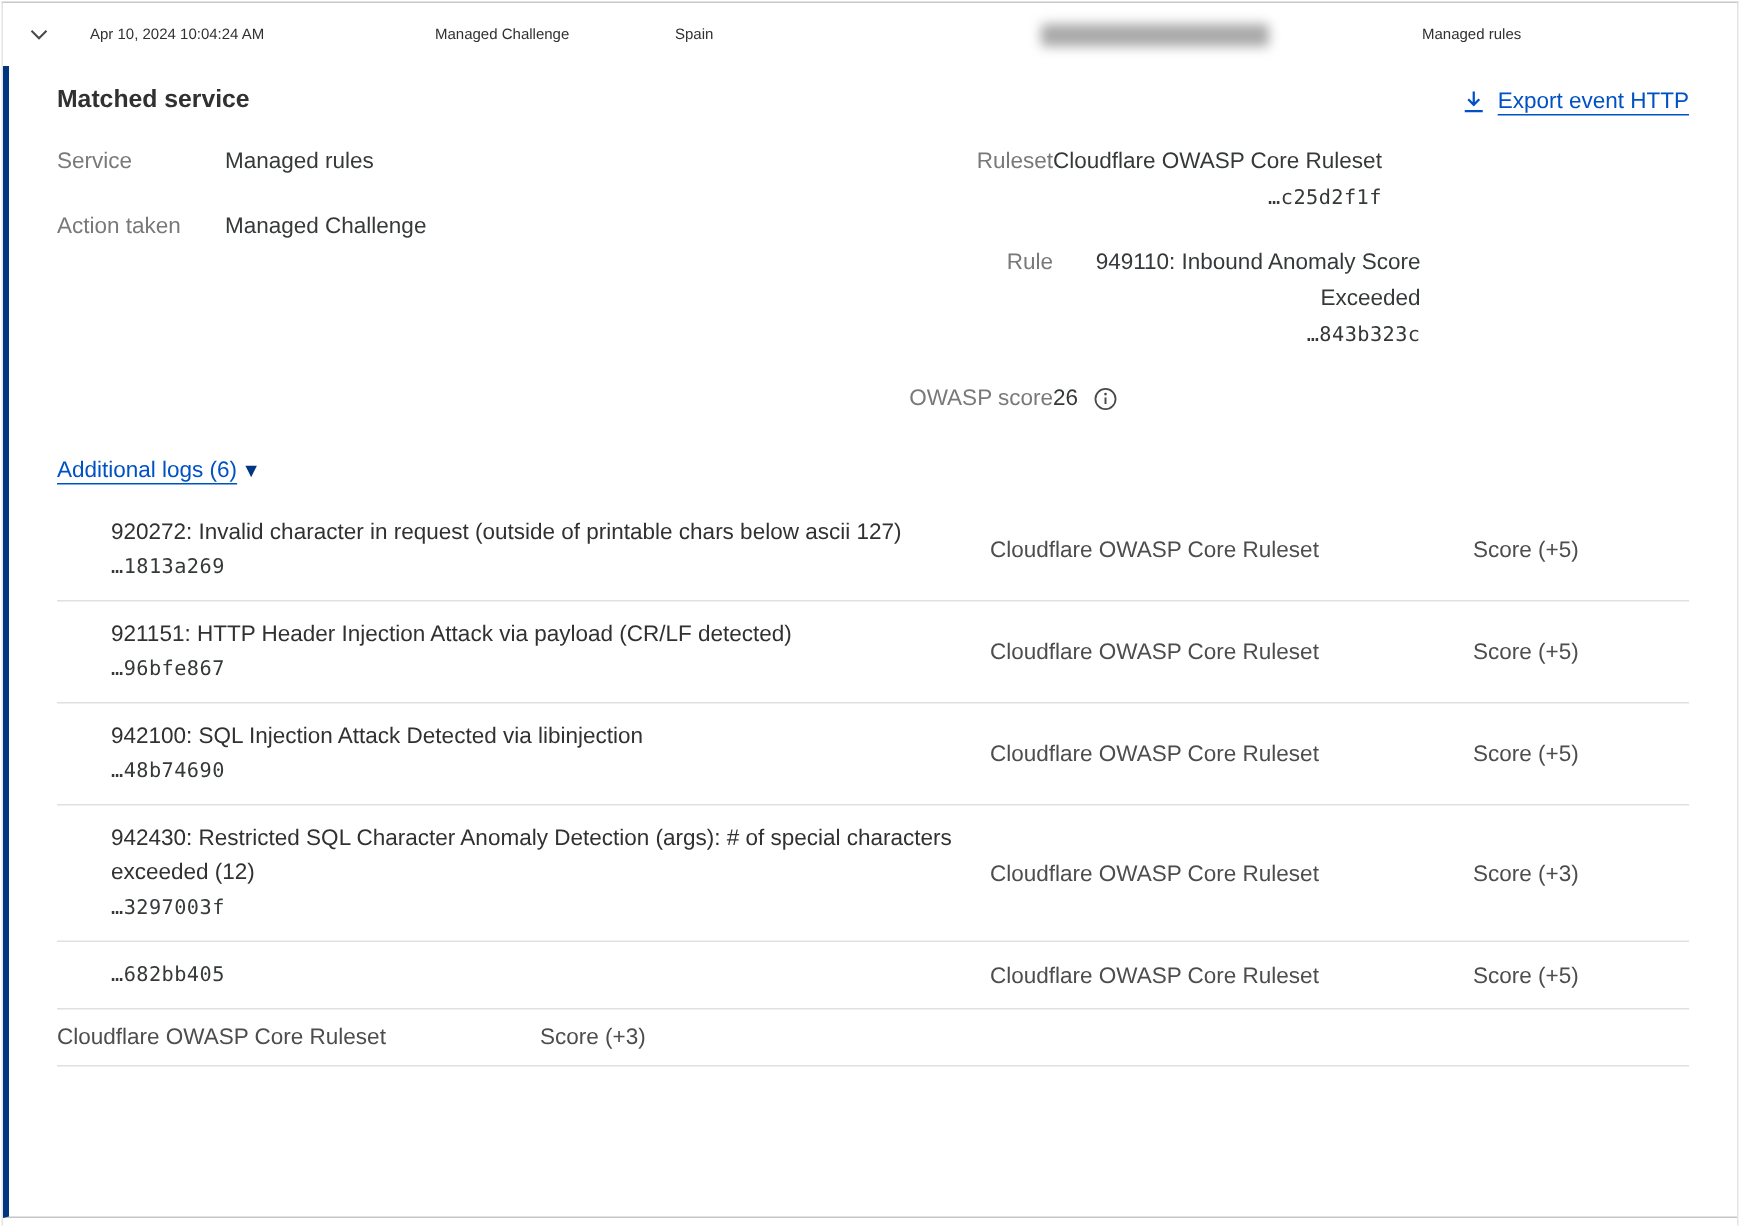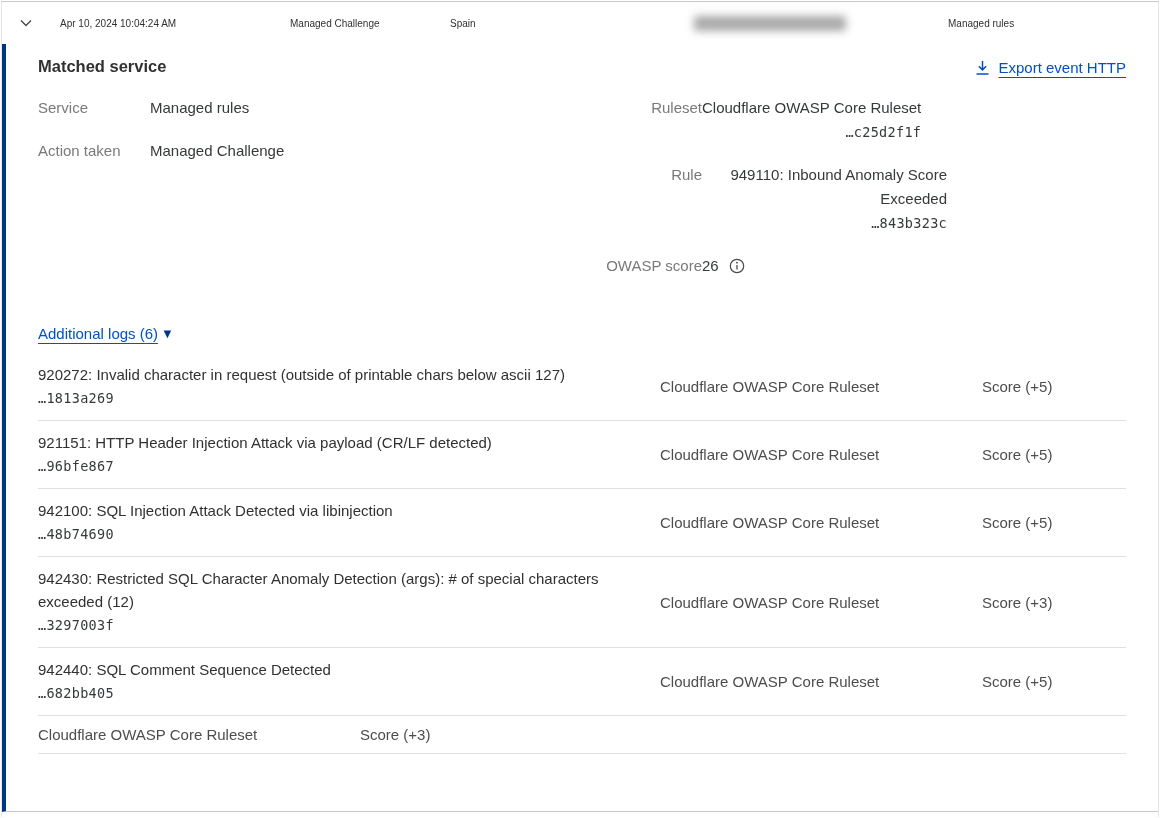--- a/index.html
+++ b/index.html
@@ -99,21 +99,21 @@
     font-family: "DejaVu Sans Mono", monospace;
     font-size: 13.5px;
     color: #36393a;
     letter-spacing: 0.3px;
   }
   .owasp-val { display: inline-flex; align-items: center; gap: 10px; }
   .info-icon { display: inline-flex; color: #4a4a4a; cursor: pointer; }
 
   
   .addlogs {
-    margin-top: 28px;
+    margin-top: 8px;
     display: inline-flex;
     align-items: center;
     cursor: pointer;
   }
   .addlogs .label {
     color: #0051c3;
     text-decoration: underline;
     text-underline-offset: 4px;
   }
   .caret-down {
@@ -124,21 +124,21 @@
   }
 
   
   .logs { margin-top: 11px; }
   .log-row {
     display: flex;
     align-items: center;
     padding: 10px 0;
     border-bottom: 1px solid #e0e0e0;
   }
-  .log-desc { flex: 1; max-width: 622px; }
+  .log-desc { flex: 1; max-width: 622px; margin-left: 36px; }
   .log-desc .desc-text { color: #313131; line-height: 23px; }
   .log-desc .hash { display: block; line-height: 24px; }
   .log-ruleset { width: 322px; flex: 0 0 auto; color: #4d4d4d; }
   .log-score   { width: 144px; flex: 0 0 auto; color: #4d4d4d; }
 </style>
 </head>
 <body>
 
 <div class="viewport">
 
@@ -251,21 +251,20 @@
         <div class="log-desc">
           <span class="desc-text">942430: Restricted SQL Character Anomaly Detection (args): # of special characters exceeded (12)</span>
           <span class="hash">…3297003f</span>
         </div>
         <div class="log-ruleset">Cloudflare OWASP Core Ruleset</div>
         <div class="log-score">Score (+3)</div>
       </div>
 
       <div class="log-row">
         <div class="log-desc">
-          <span class="desc-text">942440: SQL Comment Sequence Detected</span>
           <span class="hash">…682bb405</span>
         </div>
         <div class="log-ruleset">Cloudflare OWASP Core Ruleset</div>
         <div class="log-score">Score (+5)</div>
       </div>
 
       <div class="log-row">
         <div class="log-ruleset">Cloudflare OWASP Core Ruleset</div>
         <div class="log-score">Score (+3)</div>
       </div>

